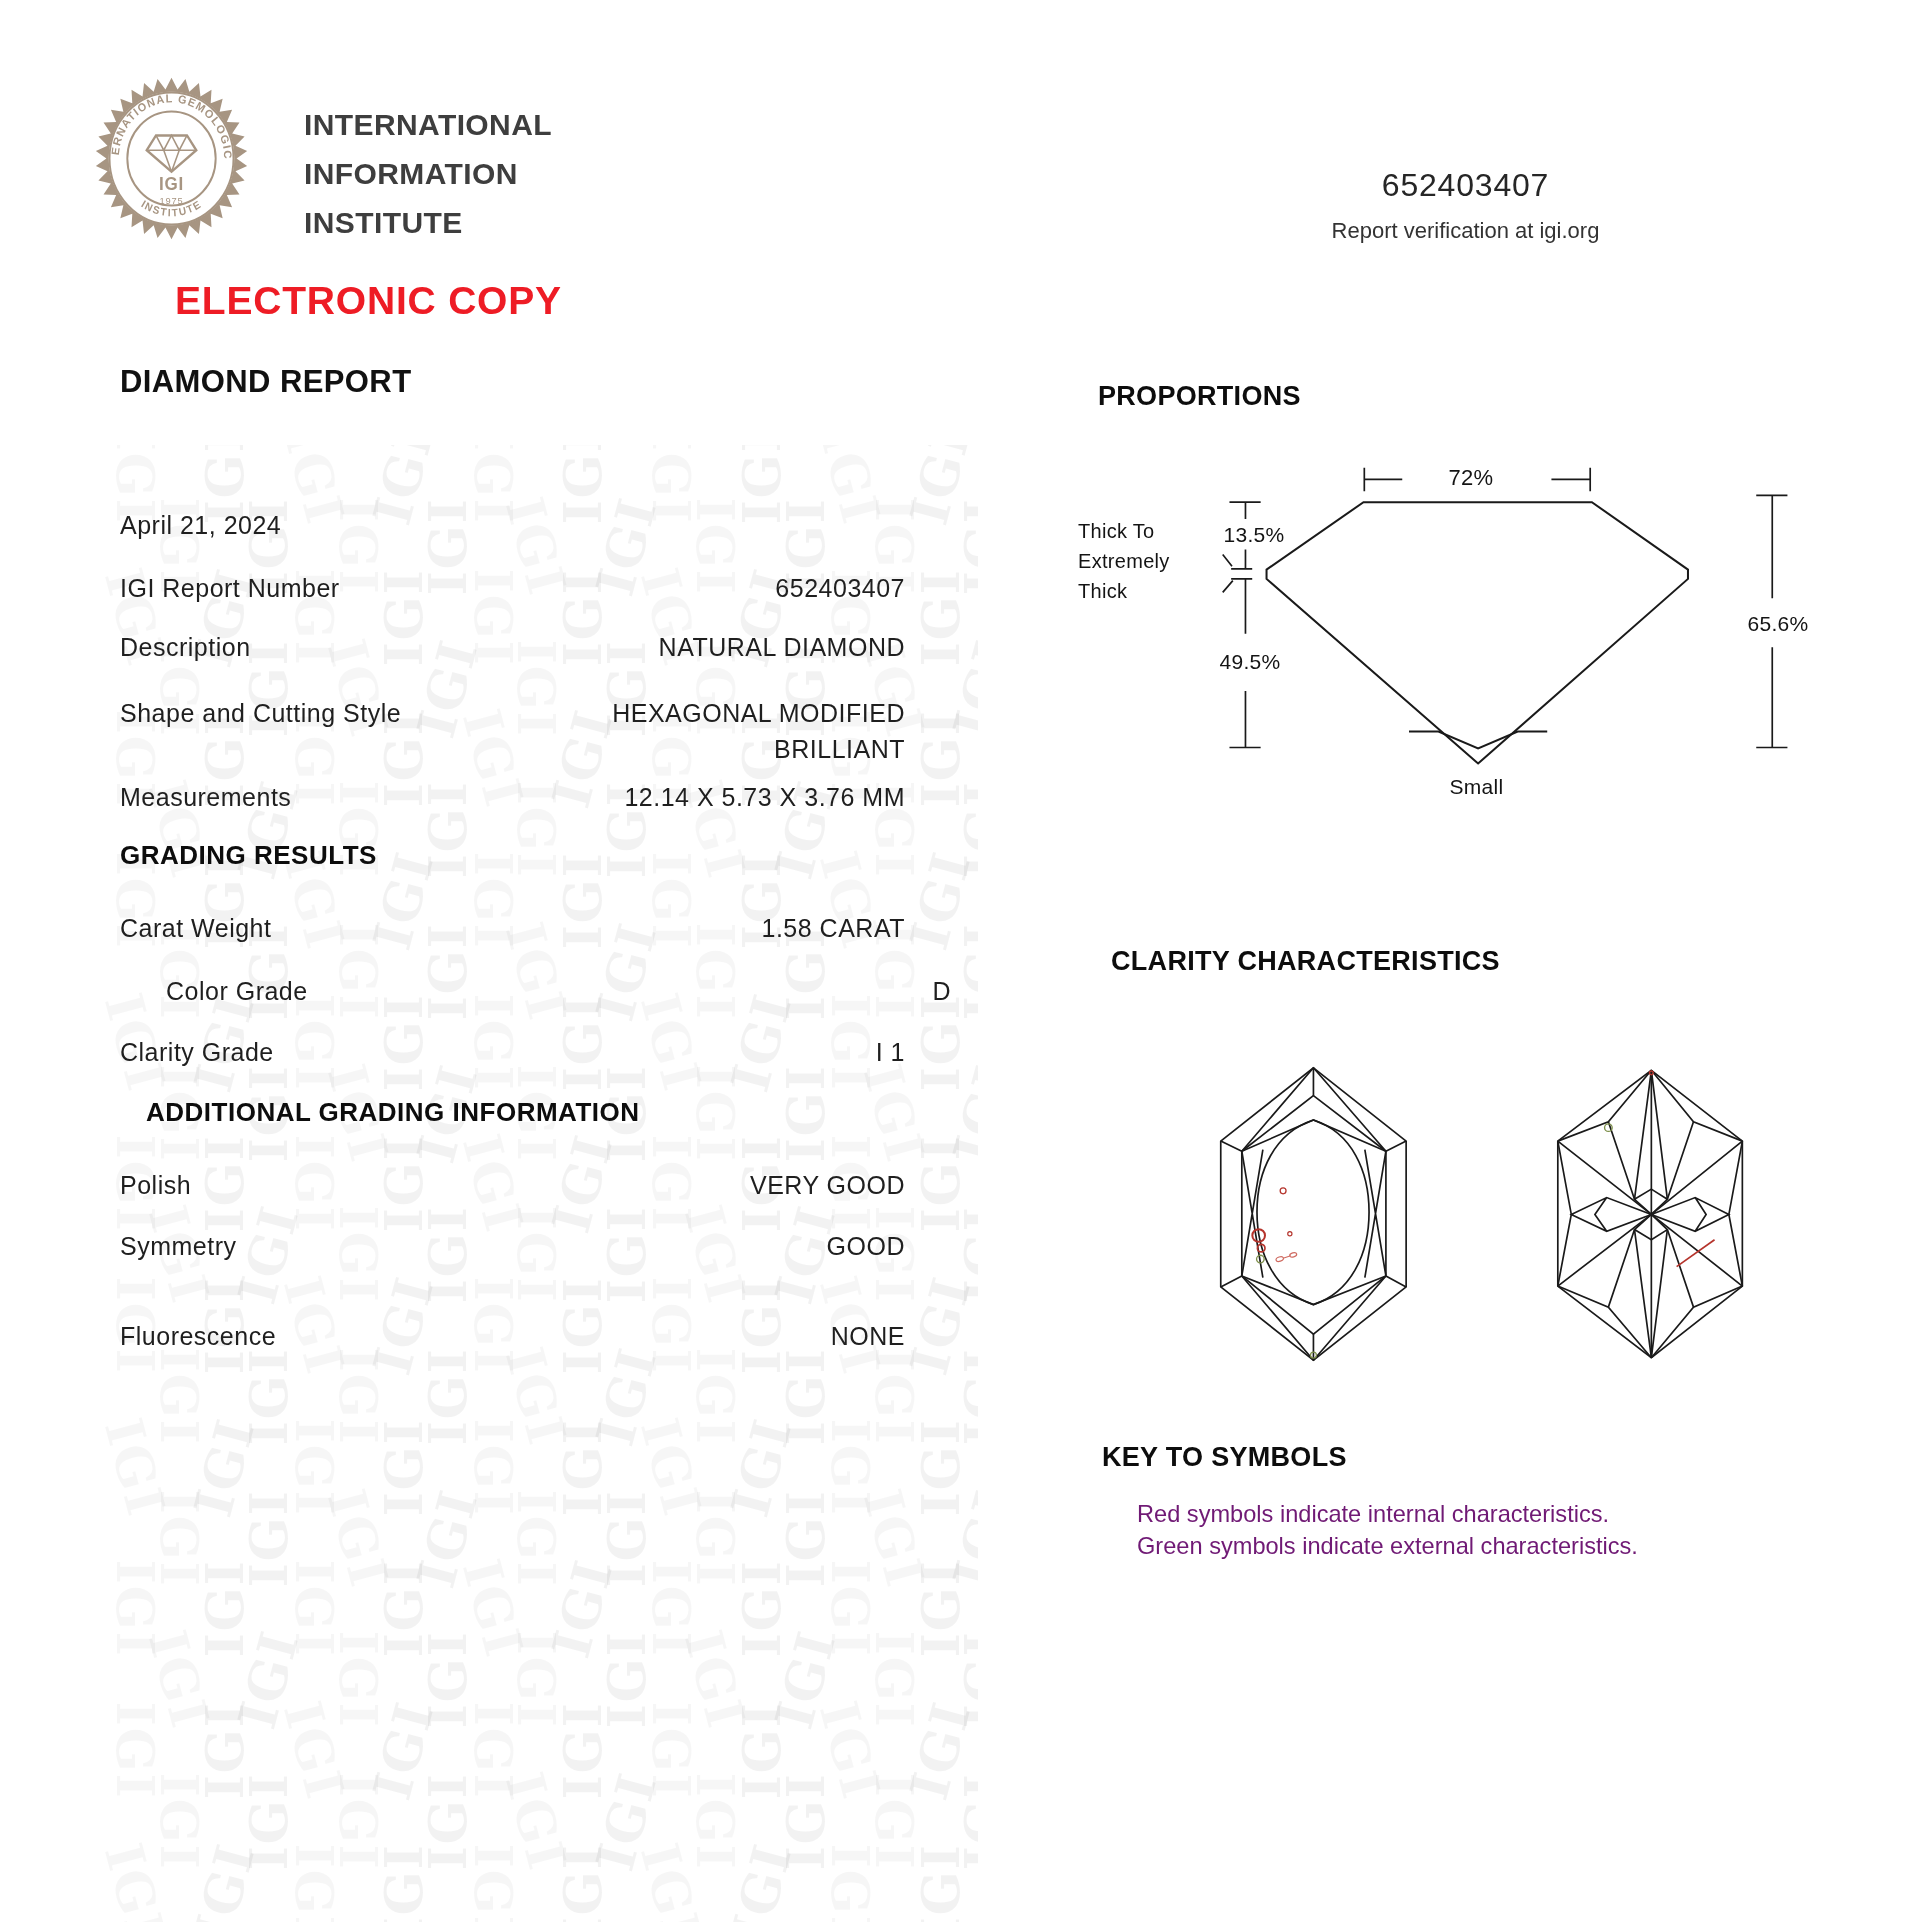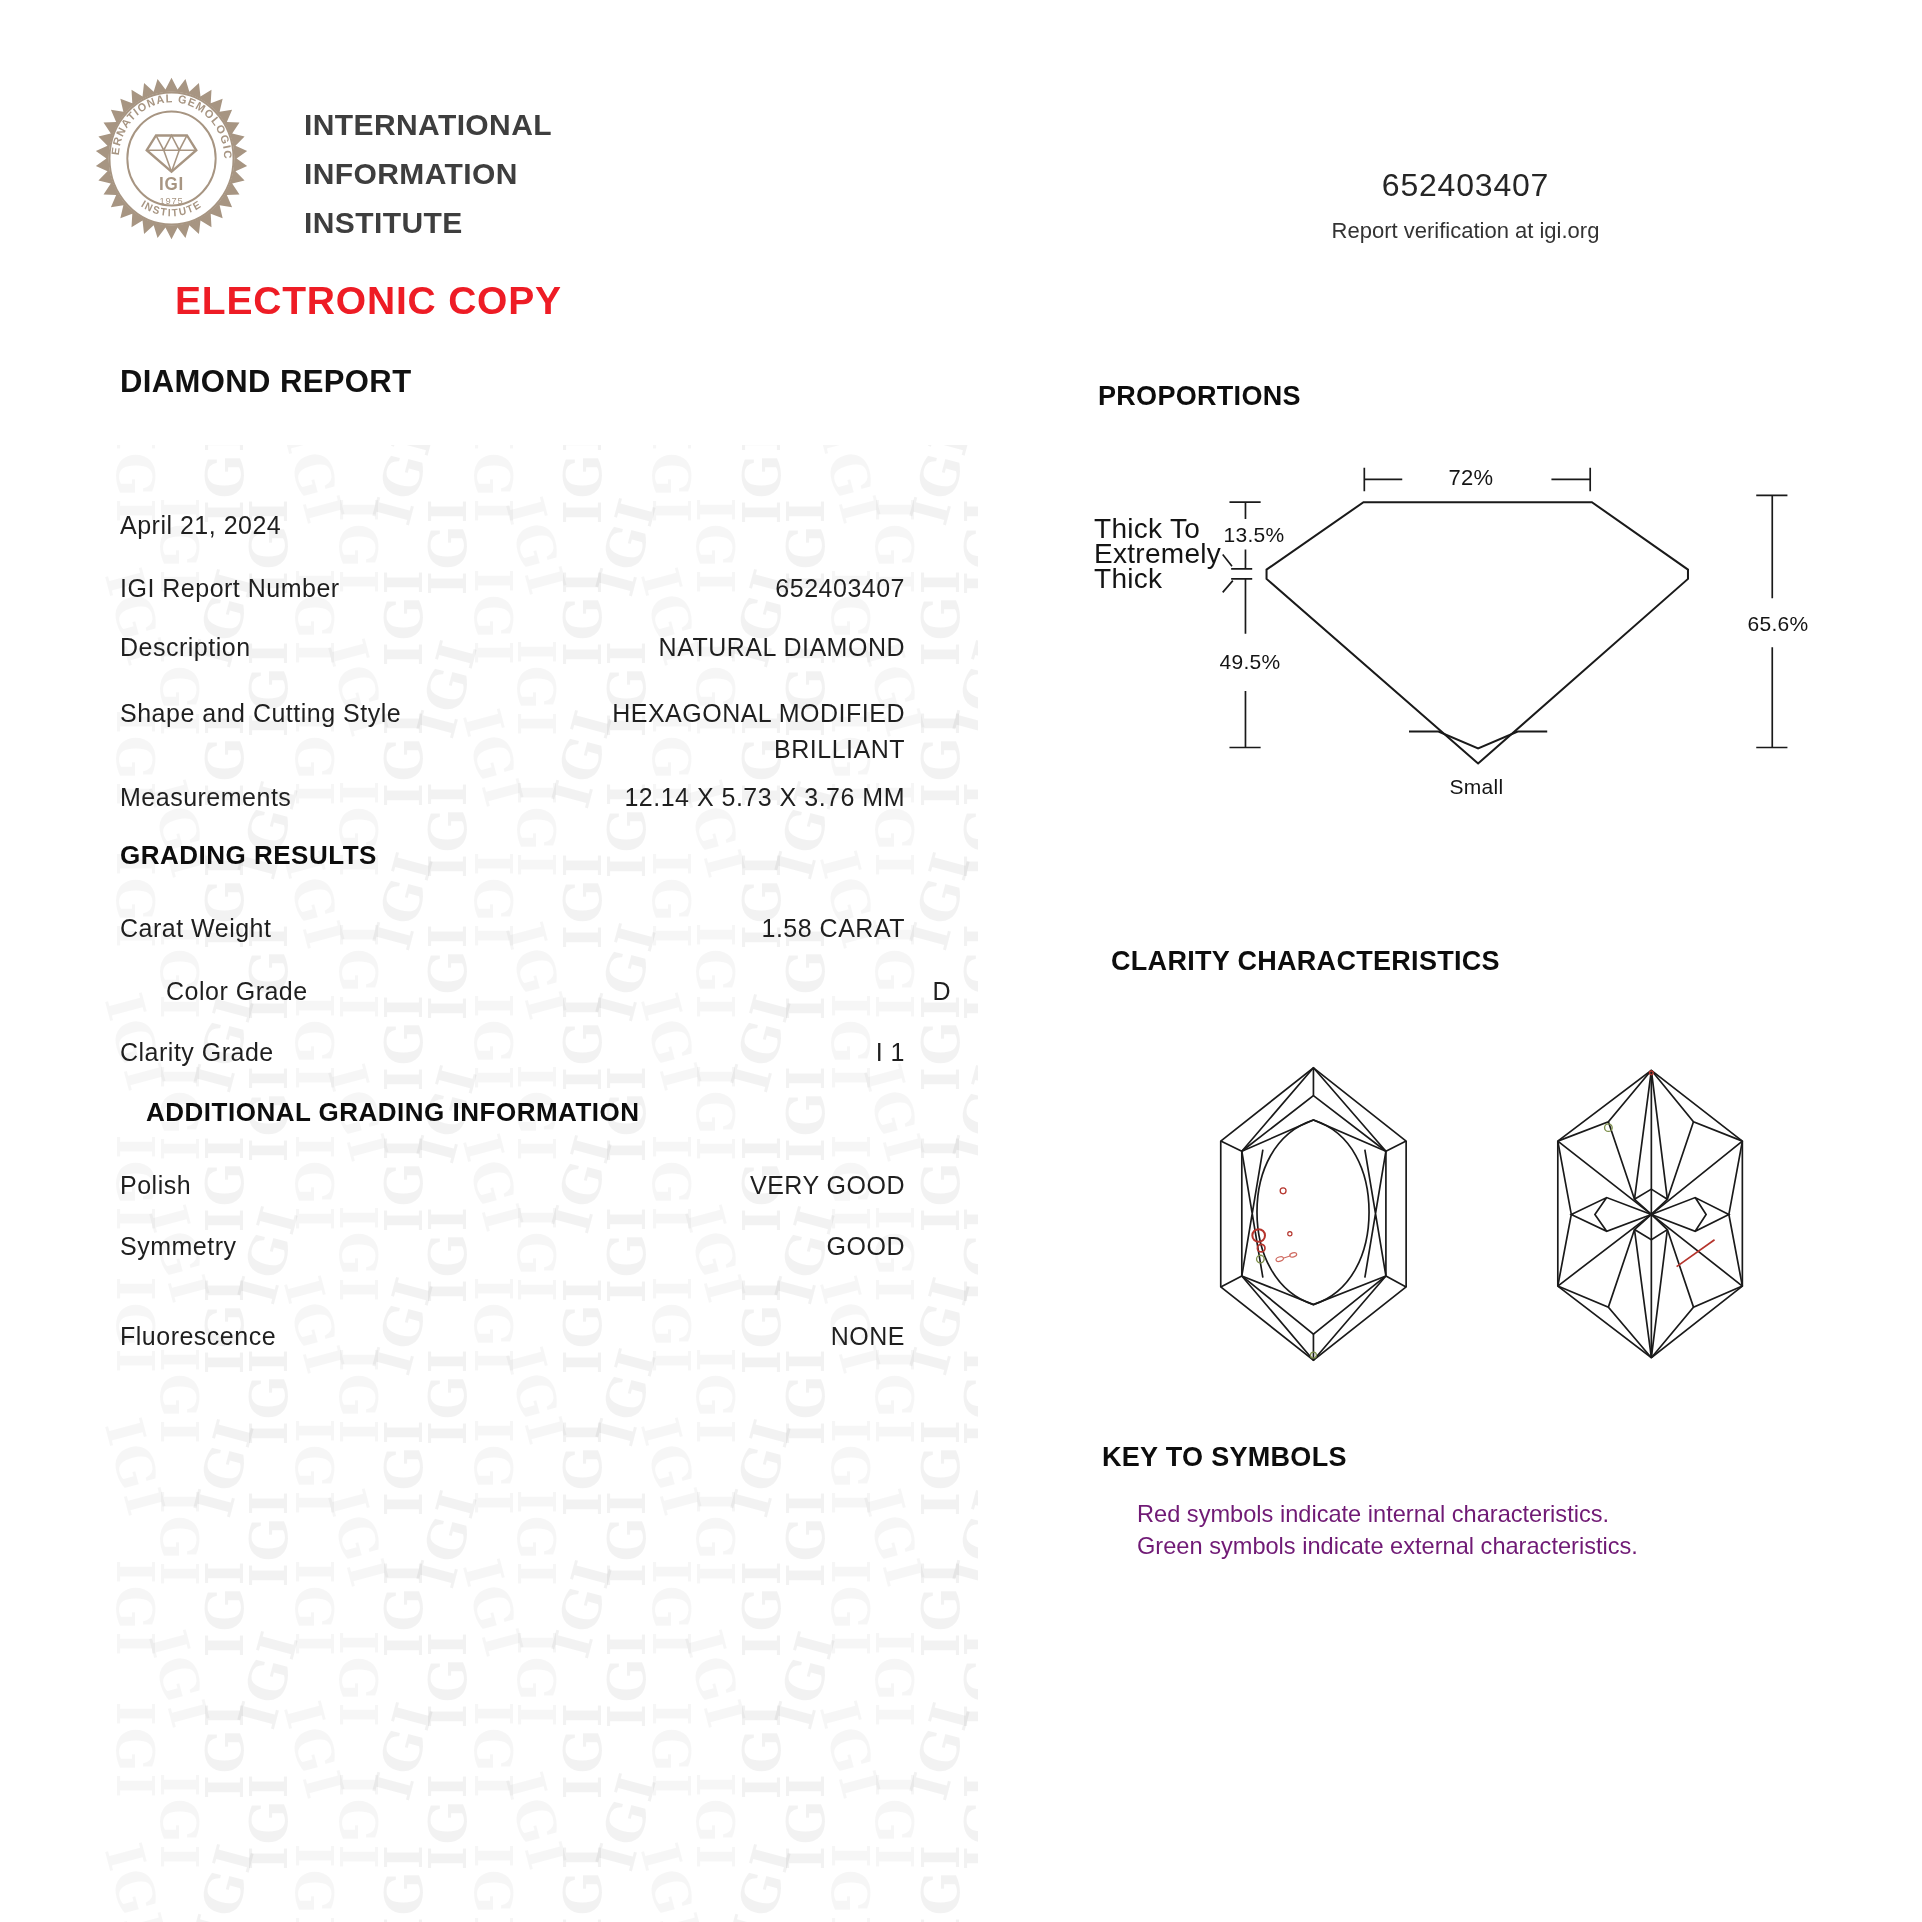--- a/index.html
+++ b/index.html
@@ -18,21 +18,21 @@
   #verify-text{position:absolute;left:1276px;top:218px;width:379px;text-align:center;font-size:22px;color:#333333;}
   
   #report-title{position:absolute;left:120px;top:364px;font-size:31px;font-weight:bold;letter-spacing:0.4px;color:#111;z-index:2;}
   .row{position:absolute;left:120px;width:785px;height:32px;font-size:25px;line-height:32px;color:#1f1f1f;z-index:2;letter-spacing:0.5px;}
   .row .lab{float:left;}
   .row .val{float:right;text-align:right;}
   .sec-head{position:absolute;left:120px;width:785px;font-size:26px;font-weight:bold;letter-spacing:0.5px;color:#0d0d0d;z-index:2;}
   
   .rhead{position:absolute;font-size:27px;font-weight:bold;color:#0d0d0d;letter-spacing:0.3px;z-index:2;}
   .plabel{position:absolute;font-size:21px;color:#141414;z-index:2;text-align:center;letter-spacing:0.3px;}
-  #girdle-label{position:absolute;left:1078px;top:516px;width:111px;font-size:28px;line-height:25px;color:#141414;z-index:2;letter-spacing:0.3px;margin-left:16px;}
+  #girdle-label{position:absolute;left:1078px;top:516px;width:111px;font-size:20px;line-height:30px;color:#141414;z-index:2;letter-spacing:0.3px;}
   .keyline{position:absolute;left:1137px;font-size:23.6px;color:#701a75;z-index:2;}
   svg{position:absolute;z-index:1;}
   .ln{stroke:#1a1a1a;stroke-width:2;fill:none;stroke-linecap:butt;stroke-linejoin:miter;}
   .ln3{stroke:#1a1a1a;stroke-width:2.4;fill:none;}
   .sym-red{stroke:#b5342c;fill:none;}
   .sym-red-lt{stroke:#cf6a60;fill:none;}
   .sym-green{stroke:#7d8f4a;fill:none;}
   .seal-fill{fill:#a79582;}
   .seal-stroke{stroke:#a79582;fill:none;}
   .seal-text{fill:#a79582;font-family:"Liberation Sans",sans-serif;}

